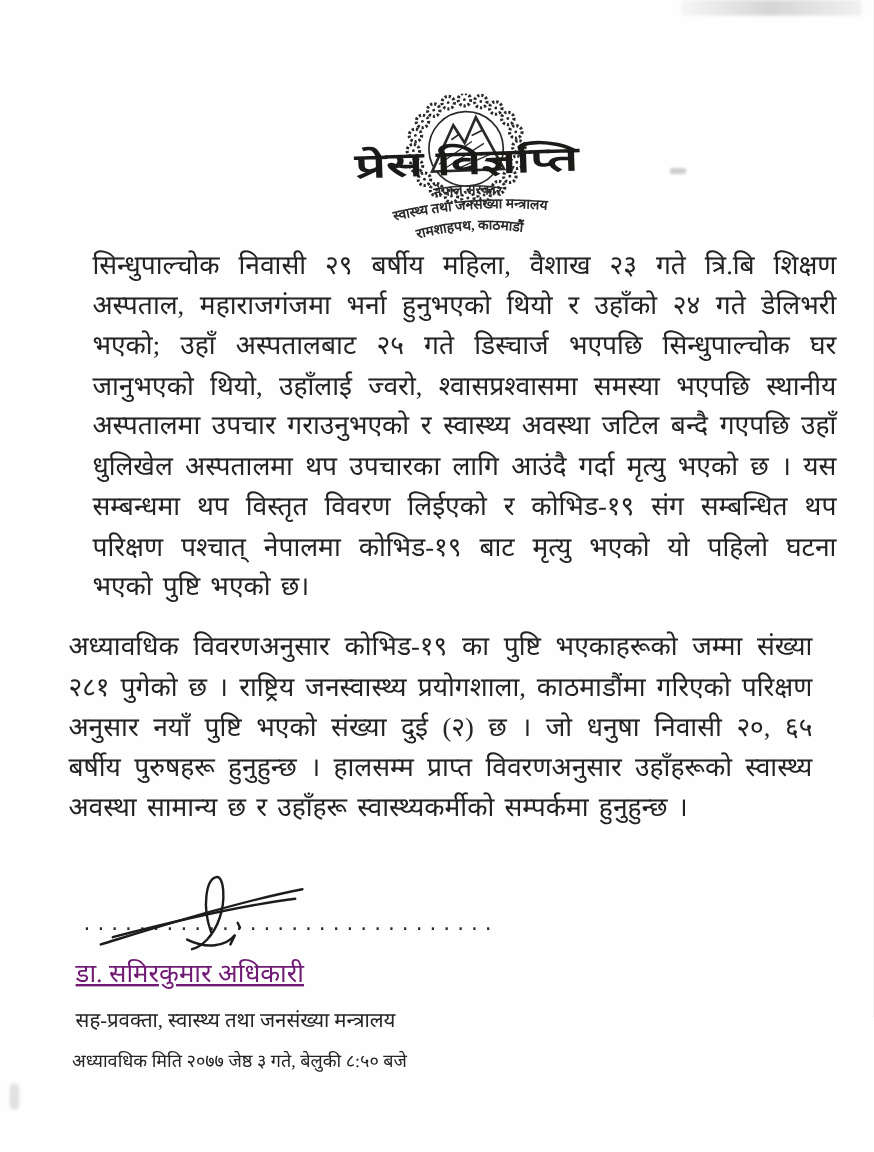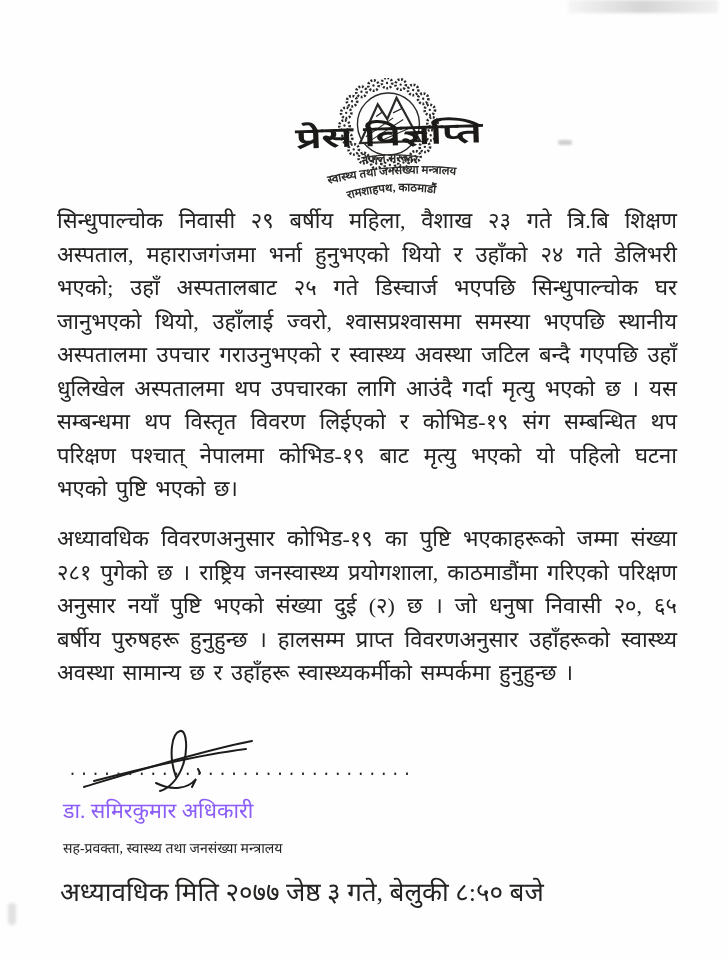--- a/index.html
+++ b/index.html
@@ -34,33 +34,33 @@
     transform: rotate(-2deg);
   }
   
   .para {
     position: absolute; left: 57px; width: 620px;
     font-size: 22px; line-height: 33.5px;
     text-align: justify; text-justify: inter-word;
     word-spacing: 3px;
     color: #242322;
   }
-  .para1 { top: 204px; }
+  .para1 { top: 204px; margin-left: 20px; }
   .para2 { top: 522px; }
   
   .sig-wrap { position: absolute; left: 62px; top: 733px; width: 420px; height: 70px; }
   .sig-dots {
     position: absolute; left: 6px; top: 28px;
     font-size: 15px; letter-spacing: 2.5px; color: #2a2a2a;
     font-family: "DejaVu Sans Mono", monospace;
   }
   .sig-scrawl { position: absolute; left: 18px; top: -8px; }
-  .sig-name  { position: absolute; left: 63px; top: 795px; font-size: 21.5px; color: #8b5cf6; }
-  .sig-title { position: absolute; left: 63px; top: 838px; font-size: 14px;  color: #242322; }
-  .date-line { position: absolute; left: 60px; top: 873px; font-size: 26px; color: #242322; }
+  .sig-name  { position: absolute; left: 63px; top: 795px; font-size: 21.5px; color: #701a75; text-decoration: underline; }
+  .sig-title { position: absolute; left: 63px; top: 838px; font-size: 17px;  color: #242322; }
+  .date-line { position: absolute; left: 60px; top: 873px; font-size: 15px; color: #242322; }
 </style>
 </head>
 <body>
 
 <div class="page">
 
   <div class="smudge-top"></div>
   <div class="smudge-side"></div>
   <div class="smudge-bottom"></div>
 

